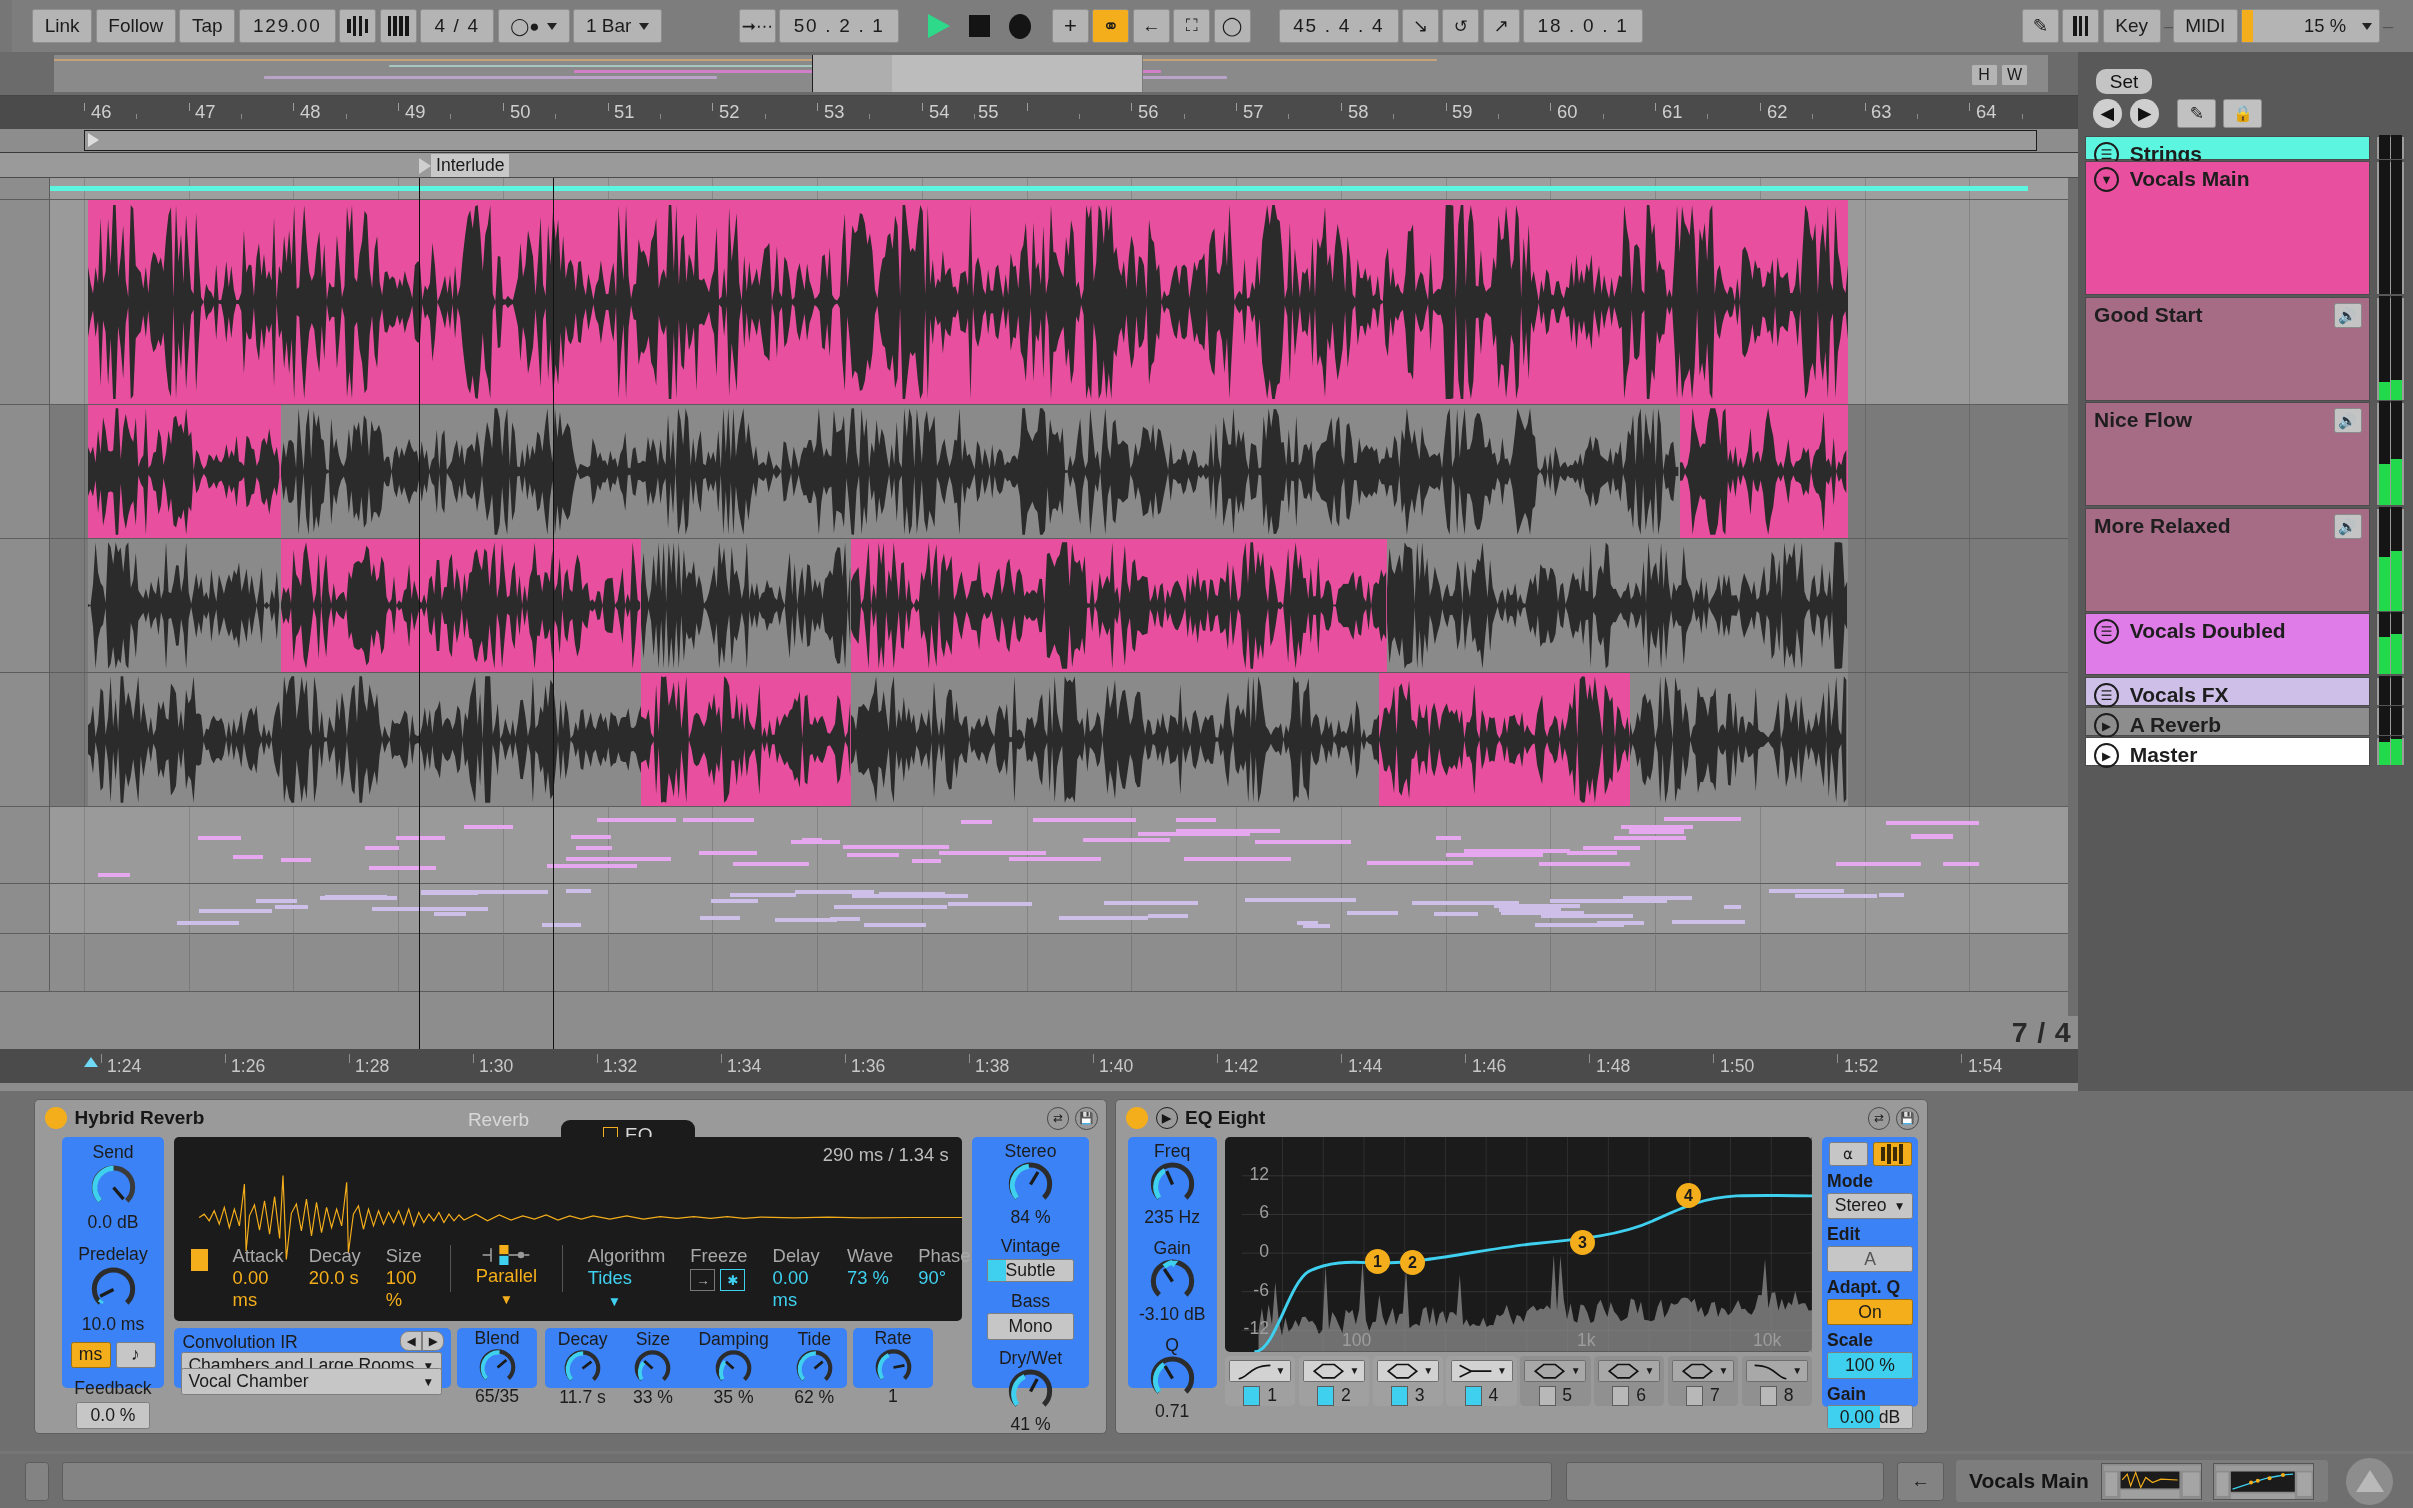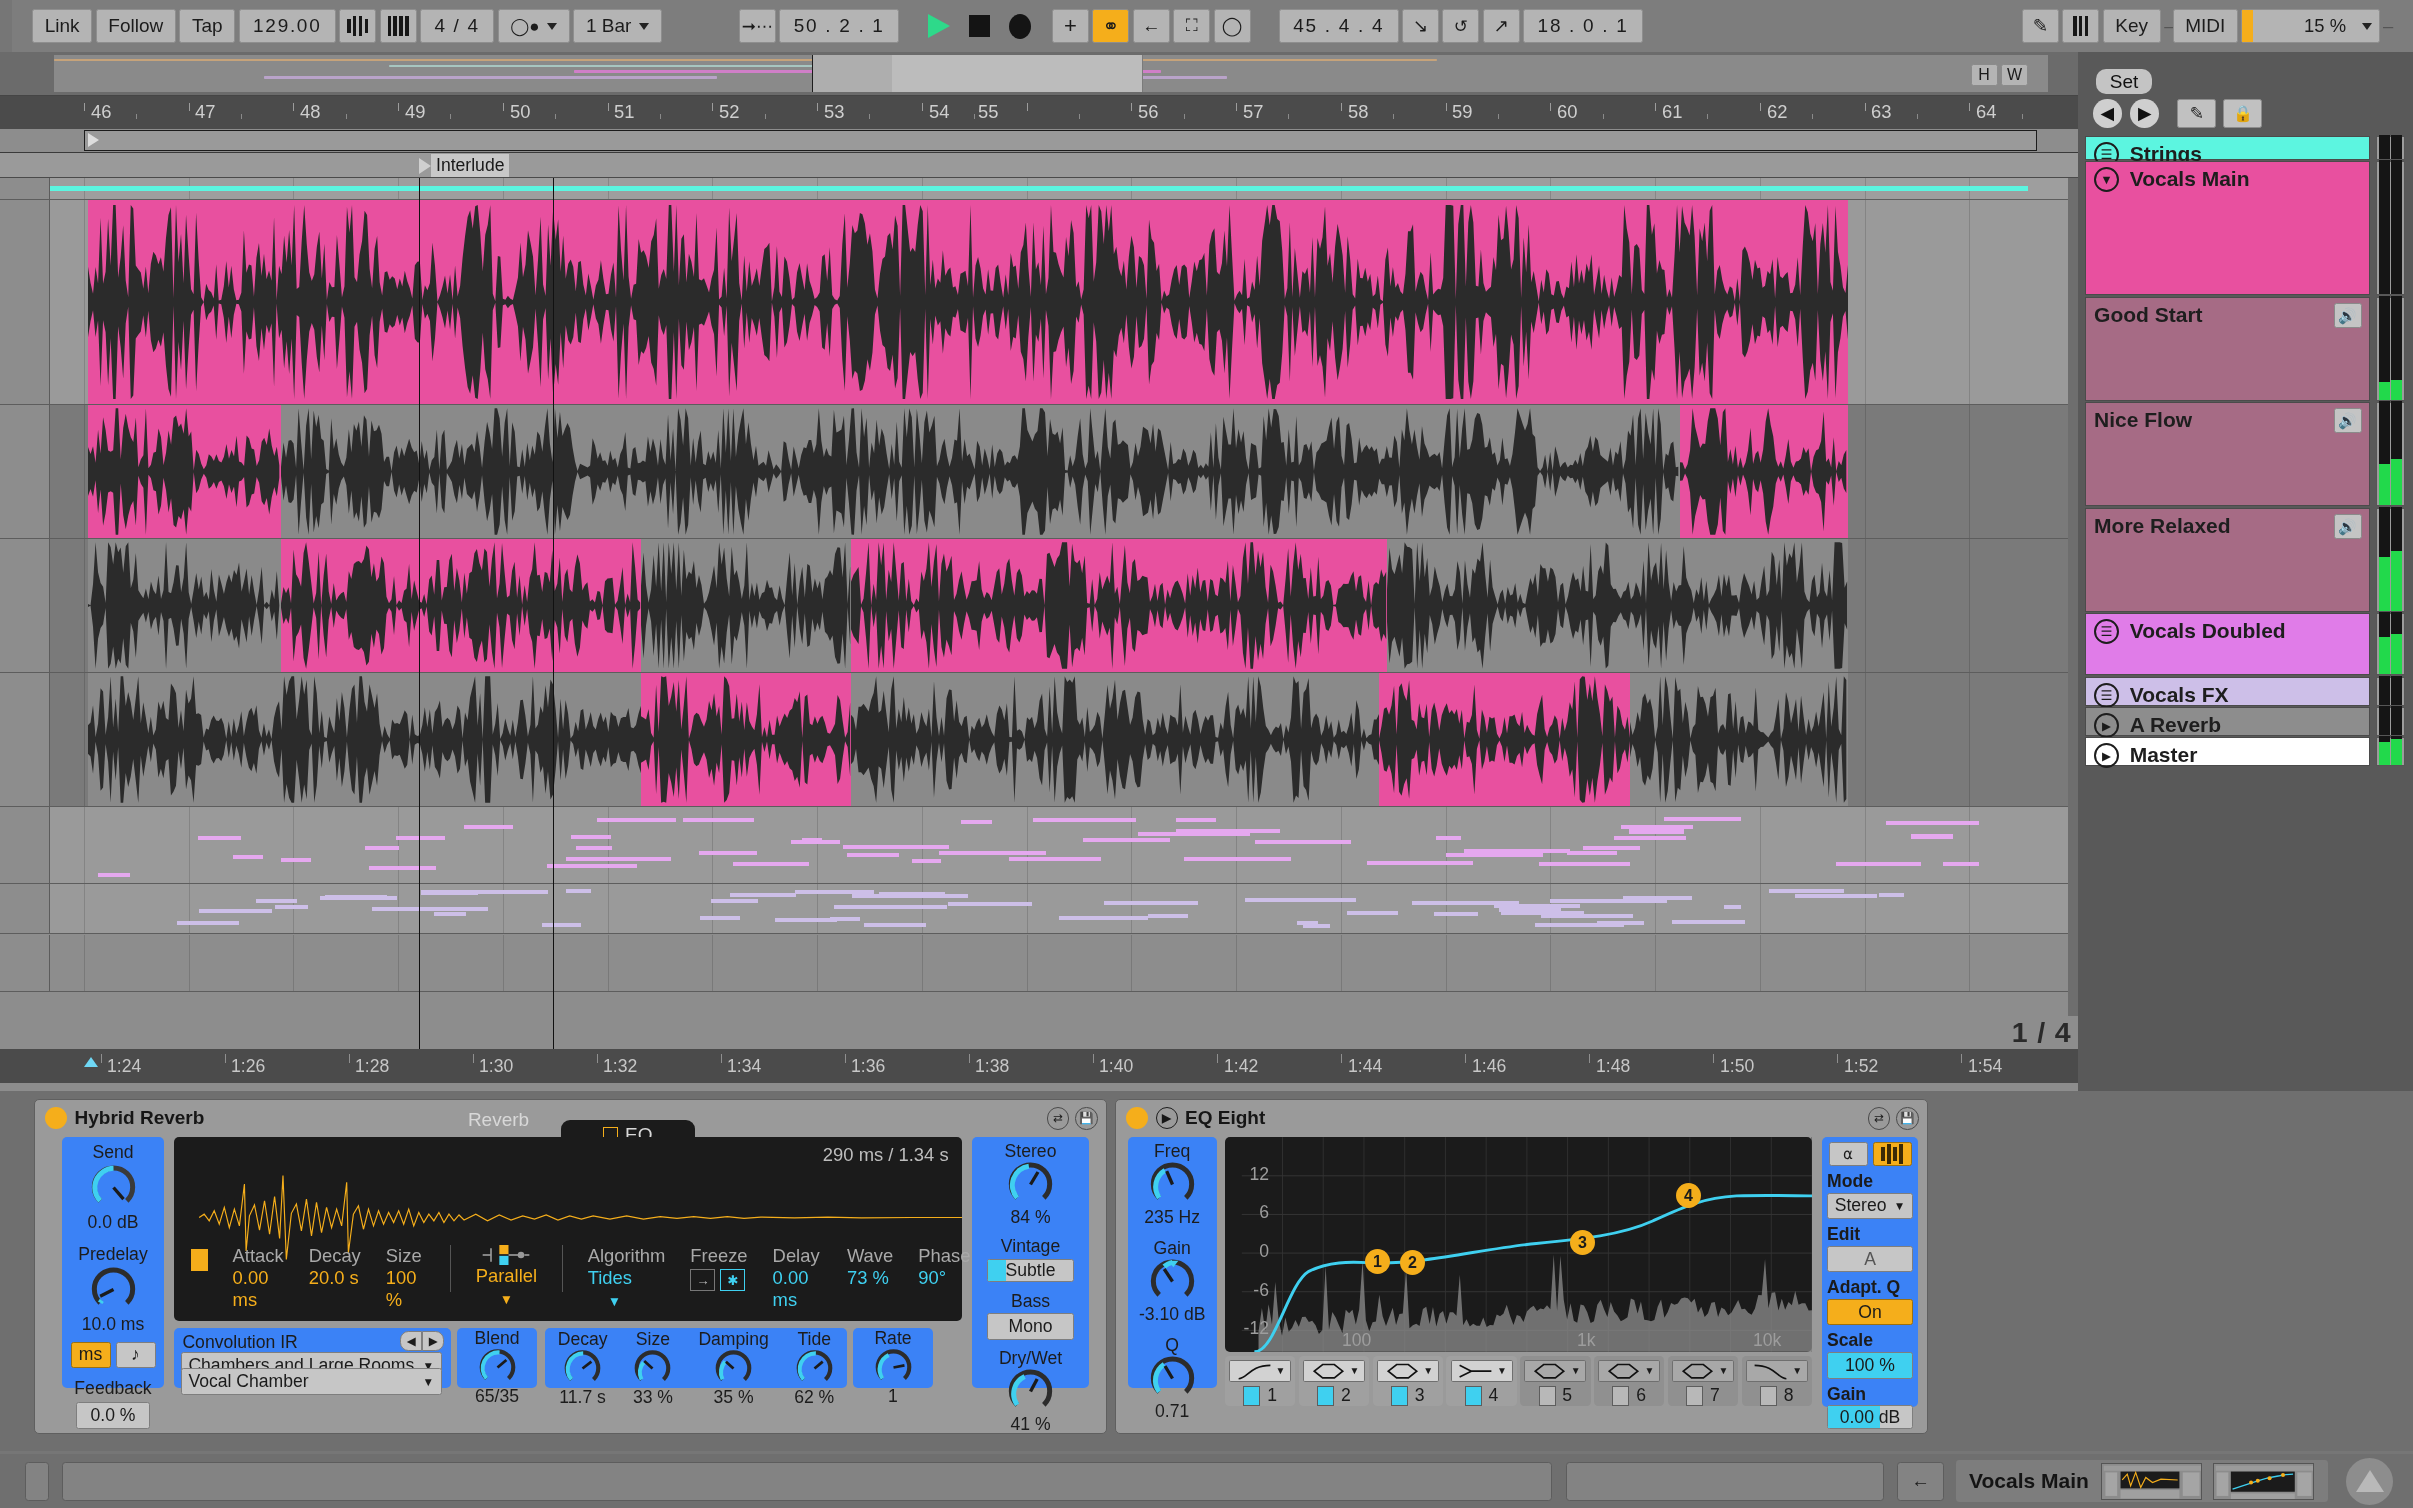--- a/index.html
+++ b/index.html
@@ -715,21 +715,21 @@
         <div class="ttick" style="left: 1713px;"></div>
         <div class="tlbl" style="left: 1720px;">1:50</div>
         <div class="ttick" style="left: 1837px;"></div>
         <div class="tlbl" style="left: 1844px;">1:52</div>
         <div class="ttick" style="left: 1961px;"></div>
         <div class="tlbl" style="left: 1968px;">1:54</div>
         <div class="ttick" style="left: 2085px;"></div>
         <div class="tlbl" style="left: 2092px;">1:56</div>
         <div style="position: absolute; left: 84px; top: 8.4px; width: 0px; height: 0px; border-left: 7.5px solid transparent; border-right: 7.5px solid transparent; border-bottom: 10px solid rgb(111, 216, 245);"></div>
       </div>
-    <div class="quant">1 / 4</div>
+    <div class="quant">7 / 4</div>
   </div>
 
   <div class="scrollcol"></div>
 
   <div class="trackpanel">
     <div class="setrow">
       <div class="setbadge">Set</div>
       <div class="navbtn" style="left:6.7px;">◀</div>
       <div class="navbtn" style="left:44px;">▶</div>
       <div class="sqbtn" style="left:91px;">

